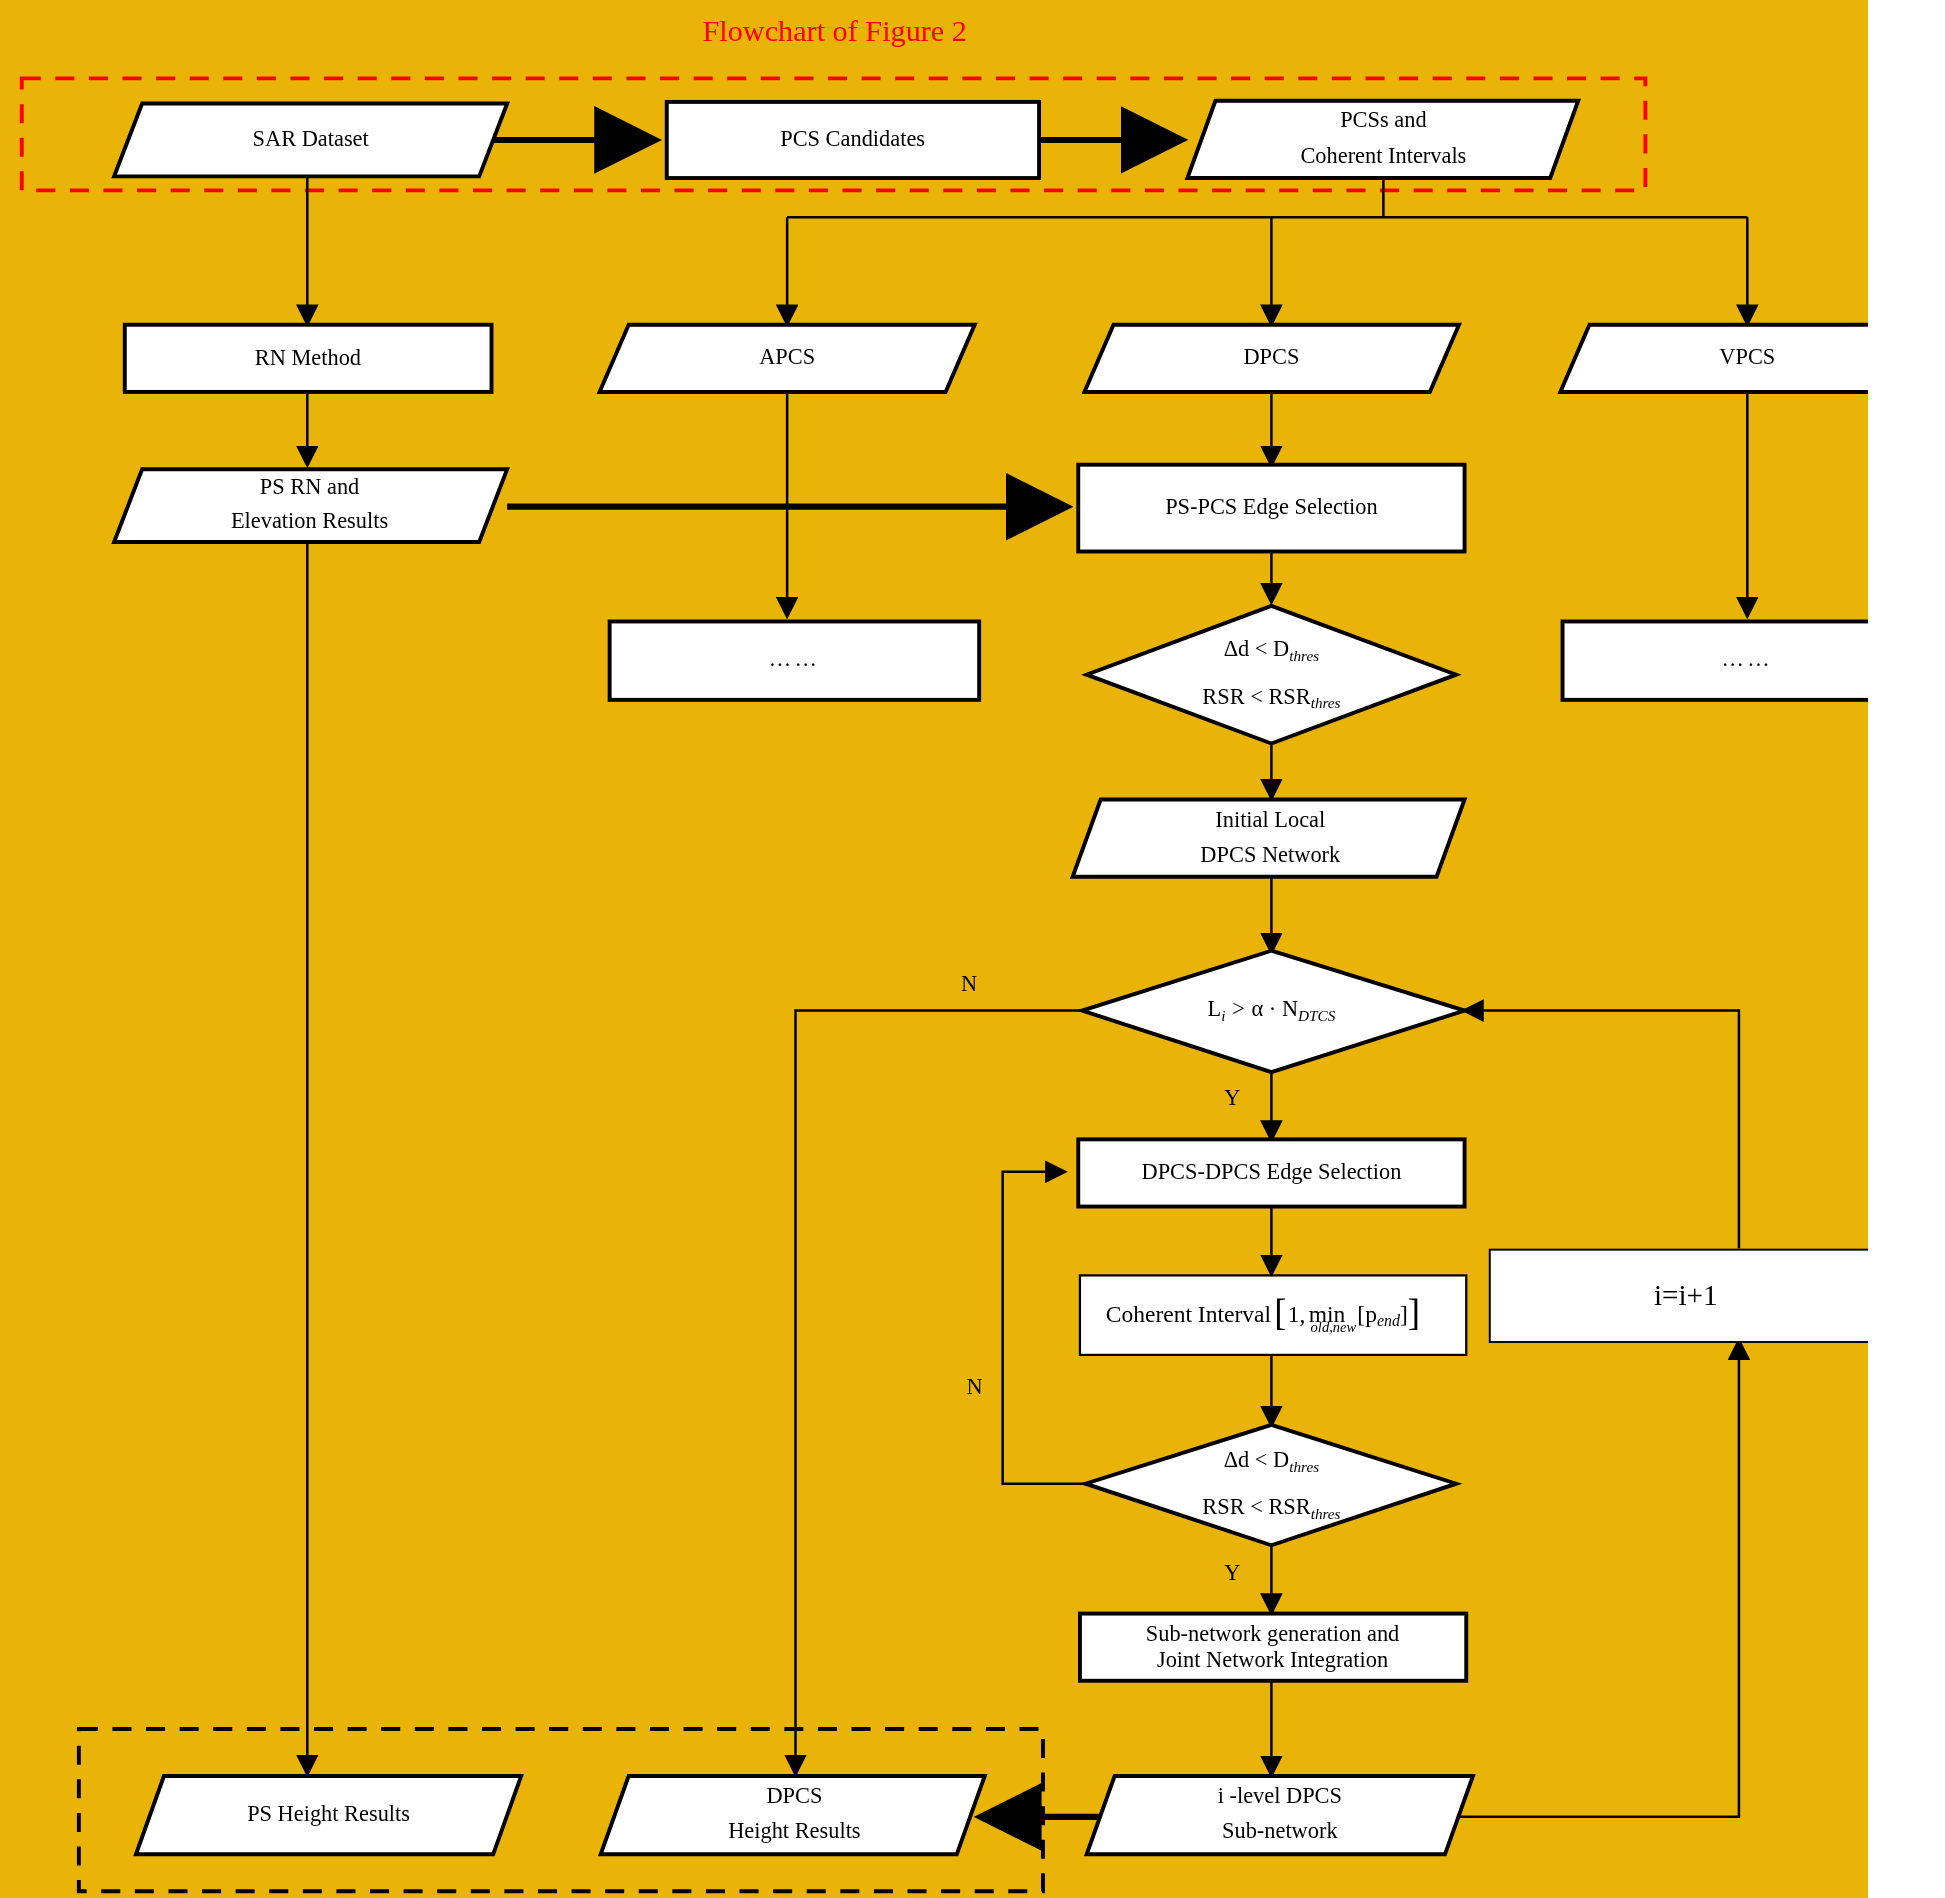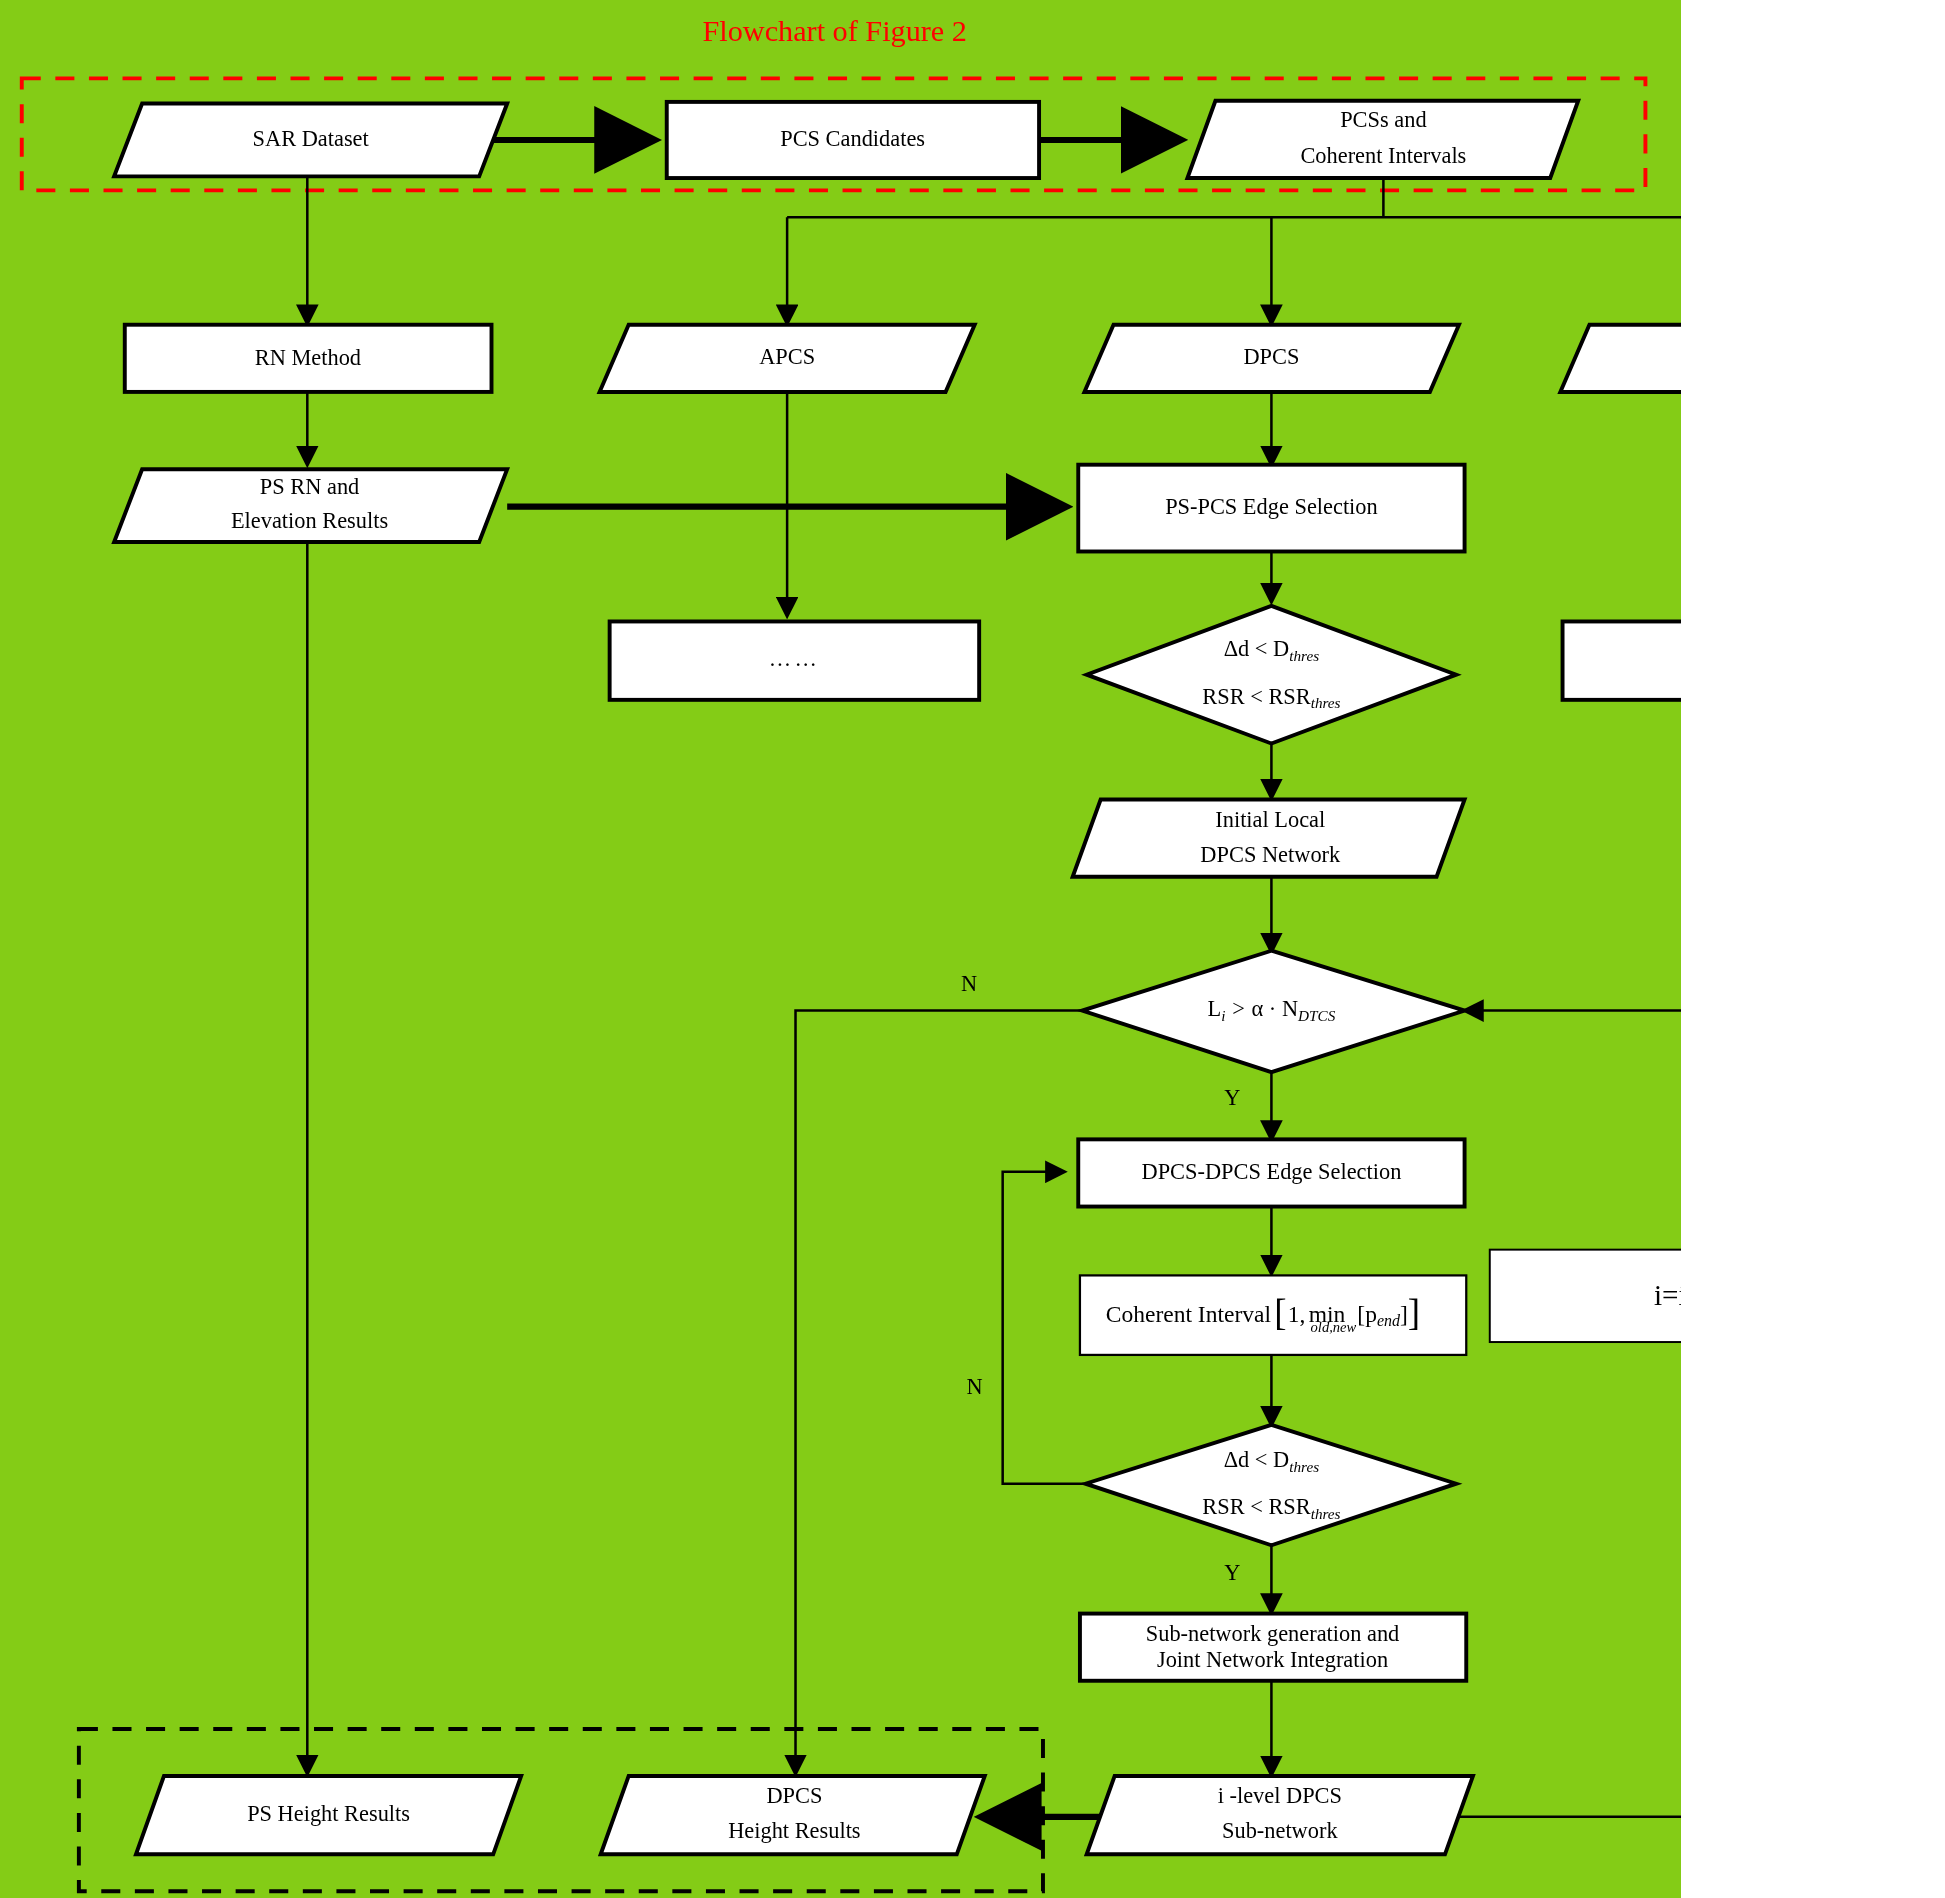--- a/index.html
+++ b/index.html
@@ -2,23 +2,23 @@
 <html style="font-size:9px"><head>
 <meta charset="utf-8">
 <style>
   html, body {
     margin: 0;
     padding: 0;
     background: #ffffff;
   }
   #page {
     position: relative;
-    width: 1681px;
+    width: 1868px;
     height: 1898px;
-    background: #84cc16;
+    background: #eab308;
     font-family: "Liberation Serif", "DejaVu Serif", serif;
     overflow: hidden;
   }
   #flow-svg {
     position: absolute;
     left: 0;
     top: 0;
     width: 1946px;
     height: 1898px;
   }

